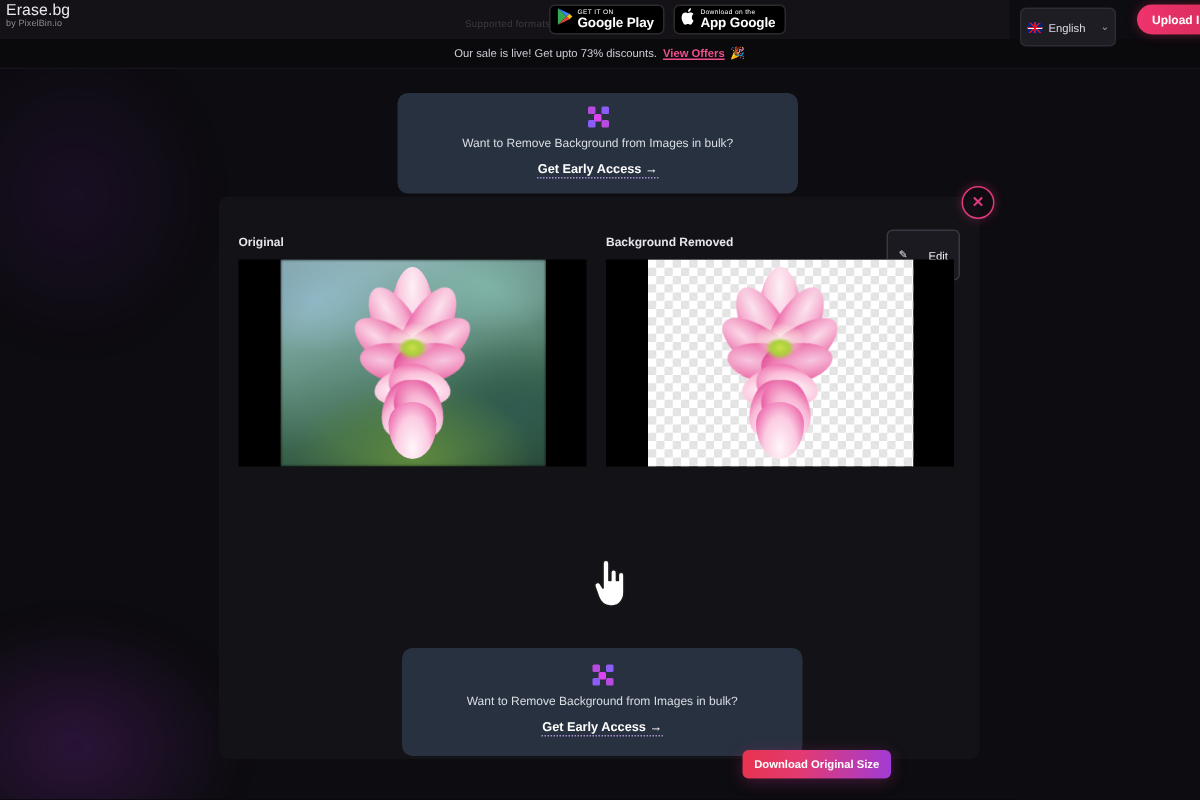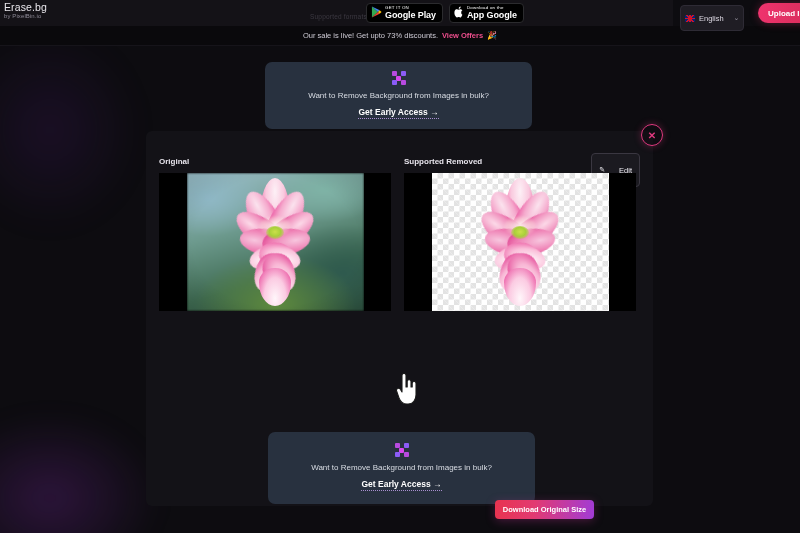--- a/index.html
+++ b/index.html
@@ -100,21 +100,21 @@
 
   
   .sale-banner {
     position: absolute; left: 0; top: 26px; width: 800px; height: 20px;
     background: #0a090c;
     display: flex; align-items: center; justify-content: center;
     gap: 4px;
     border-bottom: .5px solid #16141a;
   }
   .sale-text { font-size: 7.5px; color: #cfccd6; }
-  .sale-link { font-size: 7.5px; color: #ef4f8e; font-weight: 700; }
+  .sale-link { font-size: 7.5px; color: #ef4f8e; font-weight: 700; text-decoration: underline; }
   .sale-emoji { font-size: 8px; }
 
   
   .promo {
     position: absolute; width: 267px;
     background: #28313f;
     border-radius: 7px;
     display: flex; flex-direction: column; align-items: center;
     padding: 9px 0 10px;
   }
@@ -367,21 +367,21 @@
         <i></i>
         <i></i>
     </div>
     <div class="promo-text">Want to Remove Background from Images in bulk?</div>
     <div class="promo-cta">Get Early Access →</div>
   </div>
 
   <div class="card">
 
     <div class="panel-label label-original">Original</div>
-    <div class="panel-label label-removed">Supported Removed</div>
+    <div class="panel-label label-removed">Background Removed</div>
 
     <div class="edit-btn">
       <span class="pencil">✎</span>
       <span>Edit</span>
     </div>
 
     <div class="img-frame frame-original">
       <div class="img-inner">
         <div class="bg-original"></div>
         <div class="lotus">

